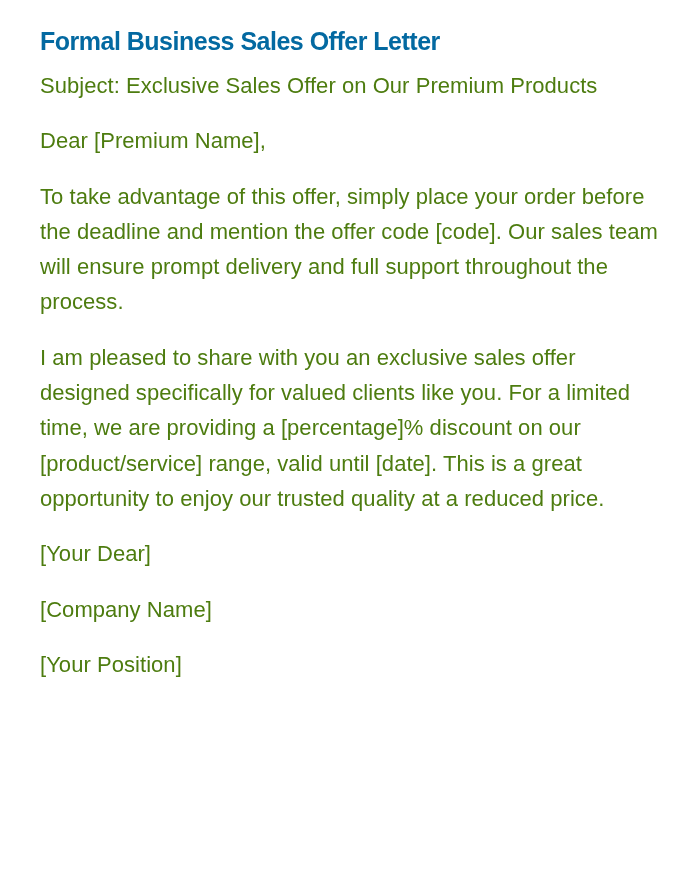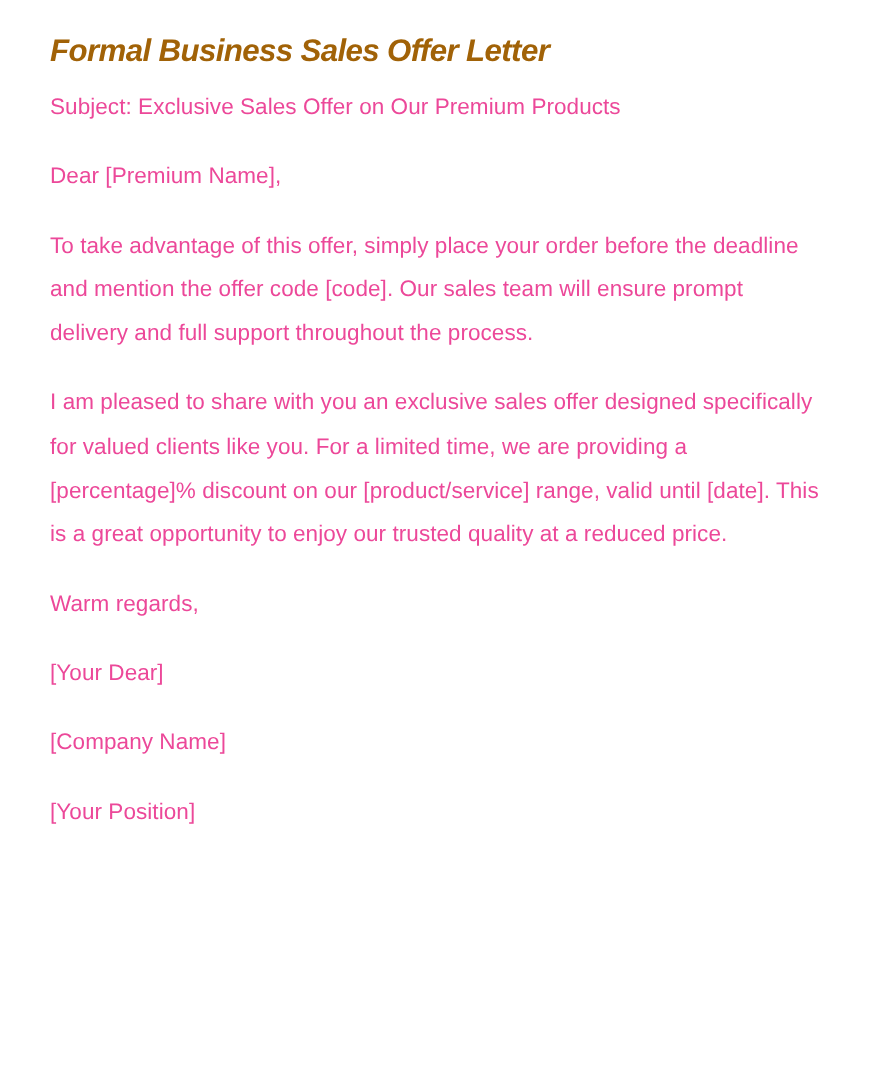--- a/index.html
+++ b/index.html
@@ -19,39 +19,37 @@
       padding: 24px 40px 0 40px;
       box-sizing: border-box;
       width: 700px;
     }
     .title {
       font-size: 25px;
       font-weight: bold;
       letter-spacing: -0.5px;
       margin: 0;
       line-height: 34px;
-      color: #a16207;
-      font-style: italic;
+      color: #0369a1;
     }
     .para {
-      font-size: 18px;
+      font-size: 22px;
       line-height: 35.3px;
       margin: 0;
       letter-spacing: 0.05px;
-      color: #ec4899;
+      color: #4d7c0f;
     }
     .subject { margin-top: 10px; }
     .gap { margin-top: 20px; }
   </style>
 </head>
 <body>
 
 <div class="page">
   <h1 class="title">Formal Business Sales Offer Letter</h1>
   <p class="para subject">Subject: Exclusive Sales Offer on Our Premium Products</p>
   <p class="para gap">Dear [Premium Name],</p>
   <p class="para gap">To take advantage of this offer, simply place your order before the deadline and mention the offer code [code]. Our sales team will ensure prompt delivery and full support throughout the process.</p>
   <p class="para gap">I am pleased to share with you an exclusive sales offer designed specifically for valued clients like you. For a limited time, we are providing a [percentage]% discount on our [product/service] range, valid until [date]. This is a great opportunity to enjoy our trusted quality at a reduced price.</p>
-  <p class="para gap">Warm regards,</p>
   <p class="para gap">[Your Dear]</p>
   <p class="para gap">[Company Name]</p>
   <p class="para gap">[Your Position]</p>
 </div>
 
 </body></html>

